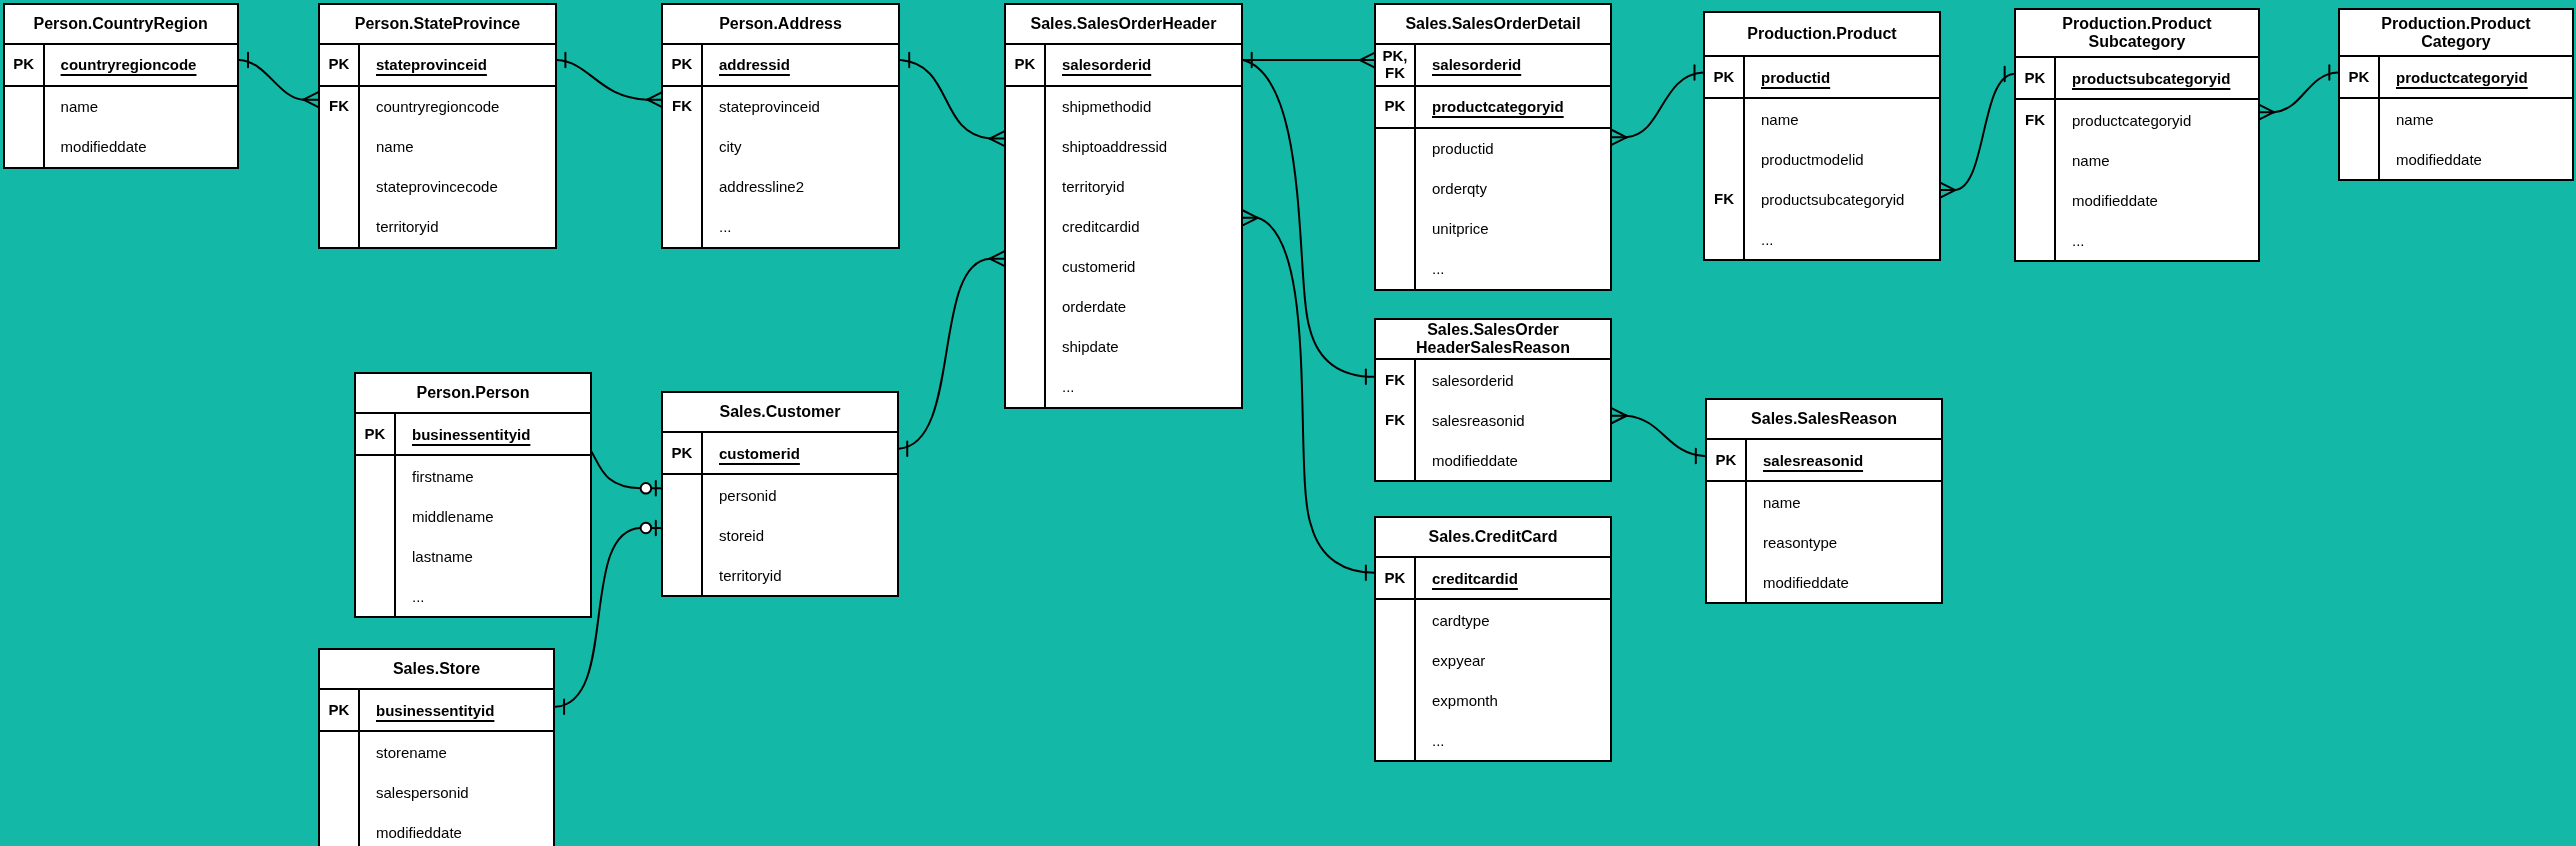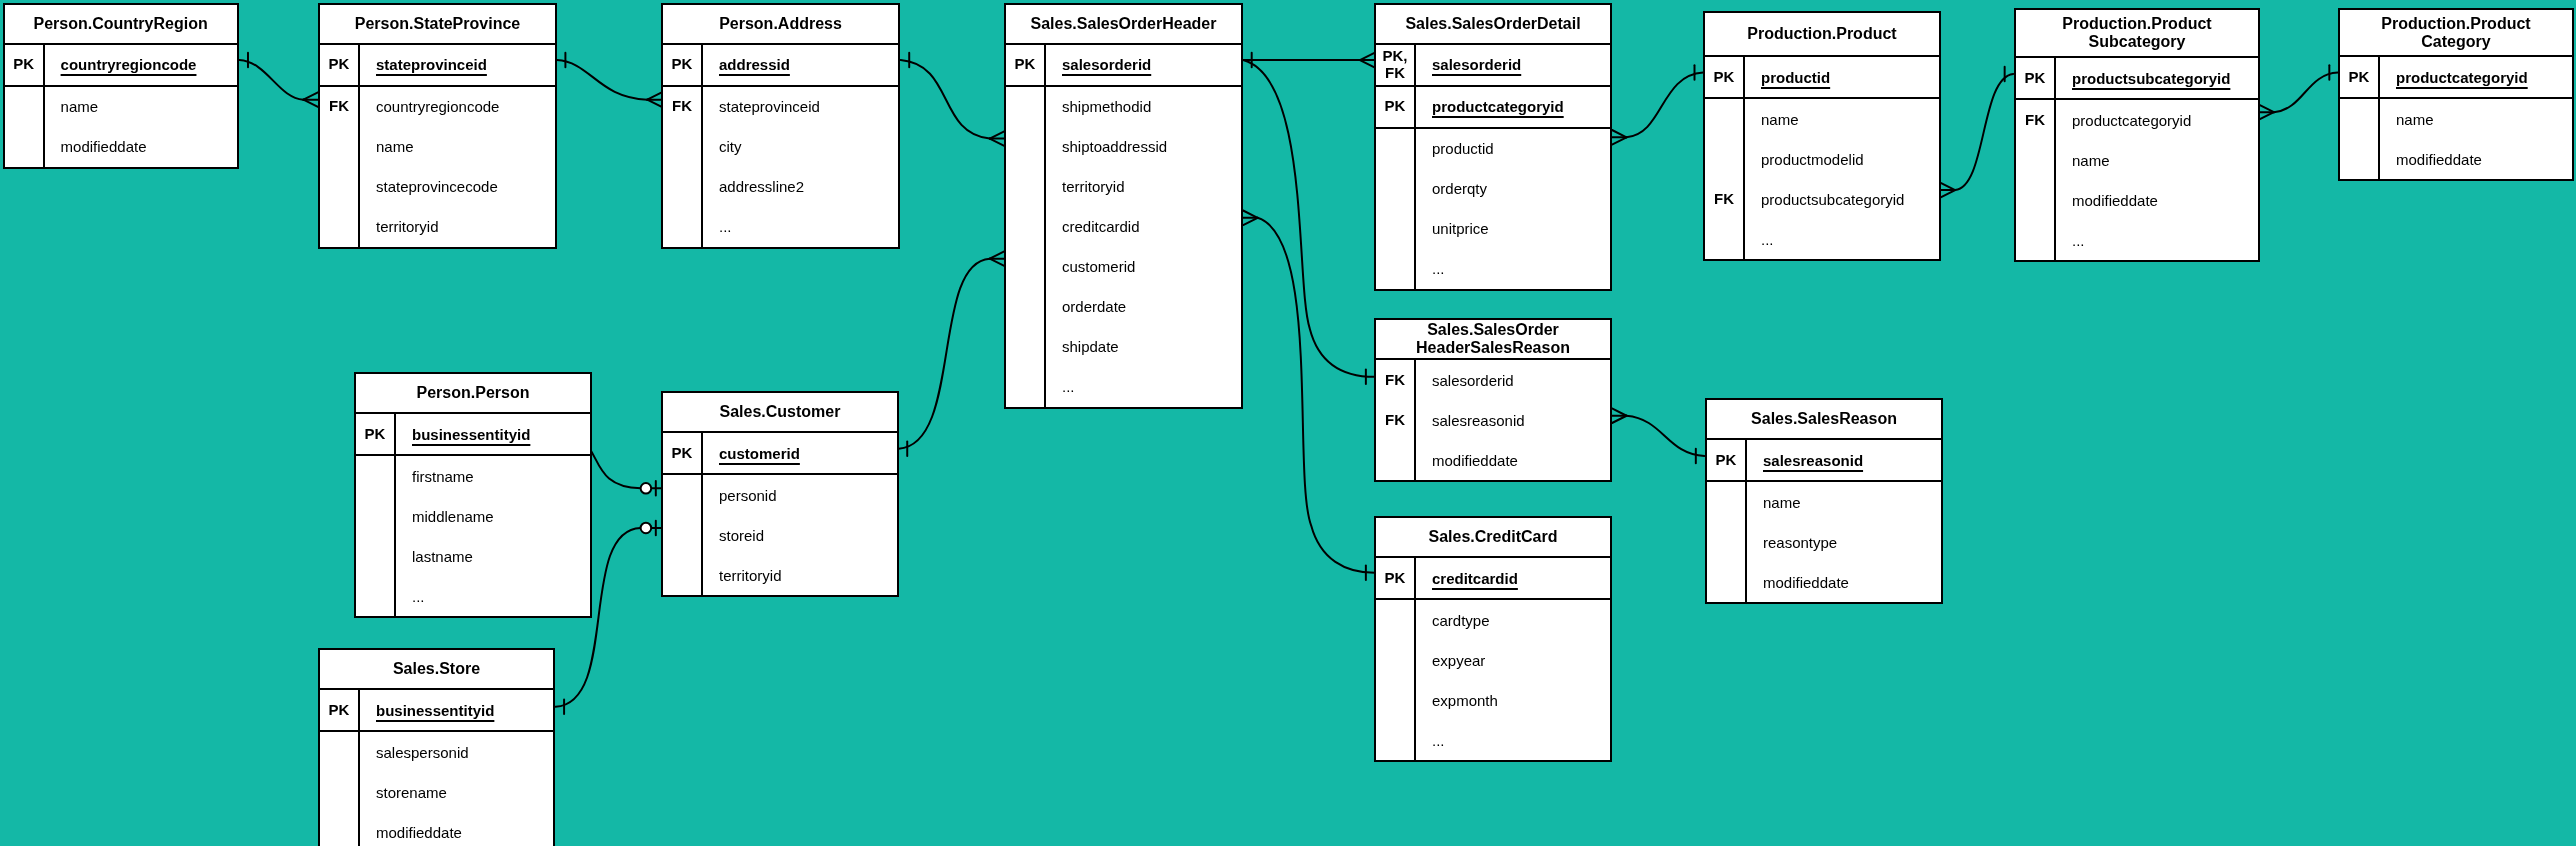--- a/index.html
+++ b/index.html
@@ -446,25 +446,25 @@
       <div class="entity-title" style="height: 38px;">Sales.Store</div>
       <div class="entity-section">
         <div class="entity-row">
           <div class="key-cell">PK</div>
           <div class="field-cell pk">businessentityid</div>
         </div>
       </div>
       <div class="entity-section">
         <div class="entity-row">
           <div class="key-cell"></div>
+          <div class="field-cell">storename</div>
+        </div>
+        <div class="entity-row">
+          <div class="key-cell"></div>
           <div class="field-cell">salespersonid</div>
-        </div>
-        <div class="entity-row">
-          <div class="key-cell"></div>
-          <div class="field-cell">storename</div>
         </div>
         <div class="entity-row">
           <div class="key-cell"></div>
           <div class="field-cell">modifieddate</div>
         </div>
       </div>
     </div>
     <div class="entity" style="left: 1374px; top: 516px; width: 238px;">
       <div class="entity-title" style="height: 38px;">Sales.CreditCard</div>
       <div class="entity-section">

